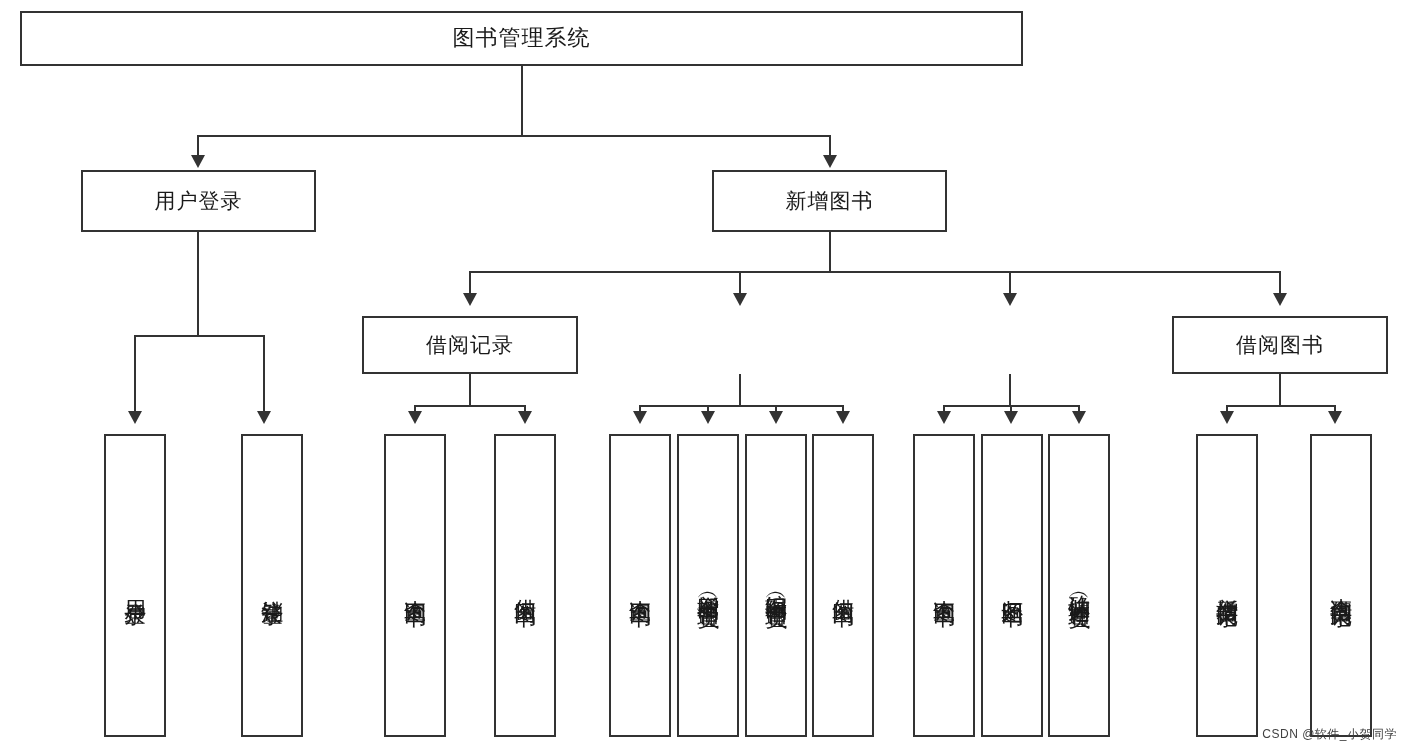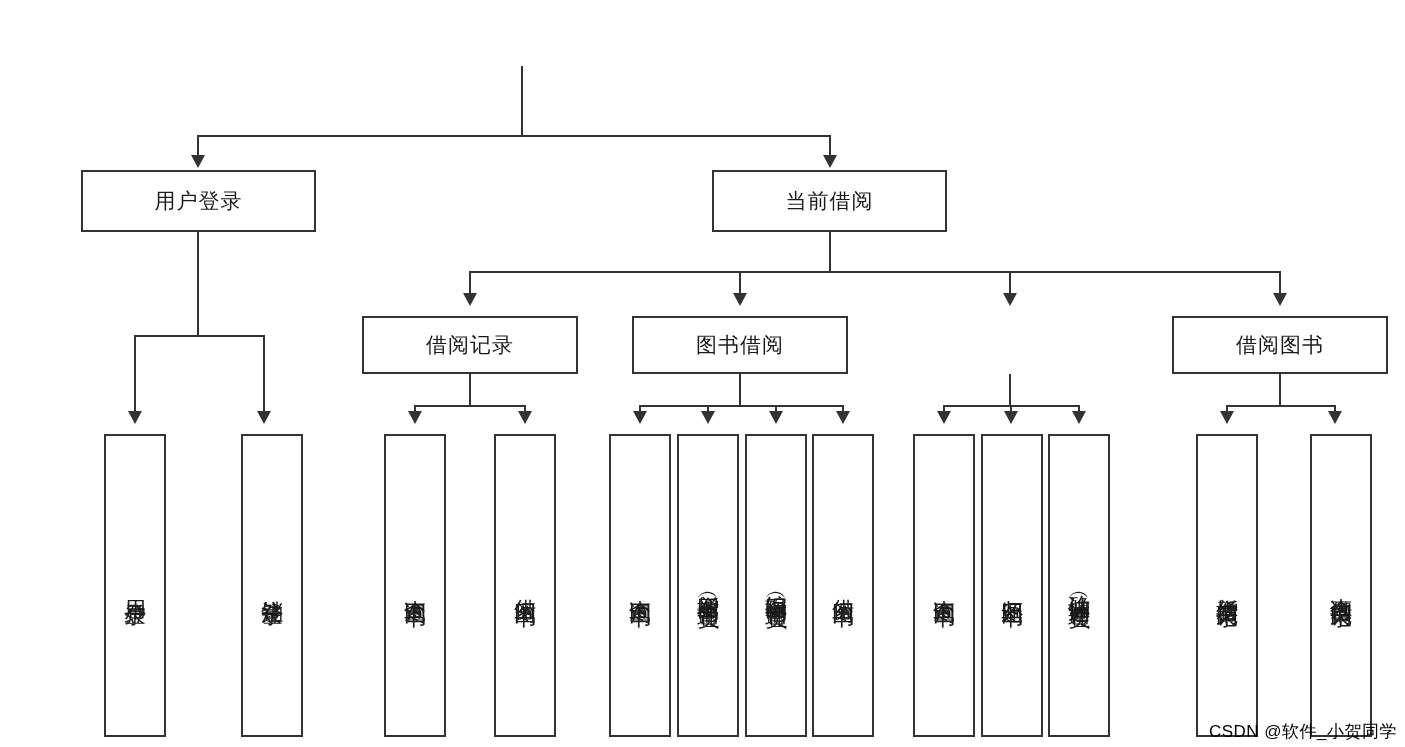--- a/index.html
+++ b/index.html
@@ -60,67 +60,67 @@
     height:0;
     border-left:7px solid transparent;
     border-right:7px solid transparent;
     border-top:13px solid #333333;
   }
   
   #watermark{
     position:absolute;
     right:8px;
     bottom:4px;
-    font-size:17px;
-    color:#000000;
+    font-size:12px;
+    color:#404040;
     letter-spacing:0.5px;
     white-space:nowrap;
     user-select:none;
   }
 </style>
 </head>
 <body>
 
 <div id="canvas">
 
+  <div class="node horizontal root" style="left:20px;top:11px;width:1003px;height:55px;">图书管理系统</div>
 
   <div class="edge v" style="left:521px;top:66px;width:2px;height:70px;"></div>
 
   <div class="edge h" style="left:198px;top:135px;width:633px;height:2px;"></div>
 
   <div class="edge v" style="left:197px;top:135px;width:2px;height:22px;"></div>
   <div class="arrow" style="left:191px;top:155px;"></div>
 
   <div class="edge v" style="left:829px;top:135px;width:2px;height:22px;"></div>
   <div class="arrow" style="left:823px;top:155px;"></div>
 
   <div class="node horizontal" style="left:81px;top:170px;width:235px;height:62px;">用户登录</div>
 
-  <div class="node horizontal" style="left:712px;top:170px;width:235px;height:62px;">当前借阅</div>
+  <div class="node horizontal" style="left:712px;top:170px;width:235px;height:62px;">新增图书</div>
 
   <div class="edge v" style="left:197px;top:232px;width:2px;height:104px;"></div>
   <div class="edge h" style="left:134px;top:335px;width:130px;height:2px;"></div>
   <div class="edge v" style="left:134px;top:335px;width:2px;height:78px;"></div>
   <div class="arrow" style="left:128px;top:411px;"></div>
   <div class="edge v" style="left:263px;top:335px;width:2px;height:78px;"></div>
   <div class="arrow" style="left:257px;top:411px;"></div>
 
   <div class="edge v" style="left:829px;top:232px;width:2px;height:40px;"></div>
   <div class="edge h" style="left:469px;top:271px;width:812px;height:2px;"></div>
   <div class="edge v" style="left:469px;top:271px;width:2px;height:24px;"></div>
   <div class="arrow" style="left:463px;top:293px;"></div>
   <div class="edge v" style="left:739px;top:271px;width:2px;height:24px;"></div>
   <div class="arrow" style="left:733px;top:293px;"></div>
   <div class="edge v" style="left:1009px;top:271px;width:2px;height:24px;"></div>
   <div class="arrow" style="left:1003px;top:293px;"></div>
   <div class="edge v" style="left:1279px;top:271px;width:2px;height:24px;"></div>
   <div class="arrow" style="left:1273px;top:293px;"></div>
 
   <div class="node horizontal" style="left:362px;top:316px;width:216px;height:58px;">借阅记录</div>
-  <div class="node horizontal" style="left:632px;top:316px;width:216px;height:58px;">图书借阅</div>
   <div class="node horizontal" style="left:1172px;top:316px;width:216px;height:58px;">借阅图书</div>
 
   <div class="edge v" style="left:469px;top:374px;width:2px;height:32px;"></div>
   <div class="edge h" style="left:414px;top:405px;width:112px;height:2px;"></div>
   <div class="edge v" style="left:414px;top:405px;width:2px;height:8px;"></div>
   <div class="arrow" style="left:408px;top:411px;"></div>
   <div class="edge v" style="left:524px;top:405px;width:2px;height:8px;"></div>
   <div class="arrow" style="left:518px;top:411px;"></div>
 
   <div class="edge v" style="left:739px;top:374px;width:2px;height:32px;"></div>

